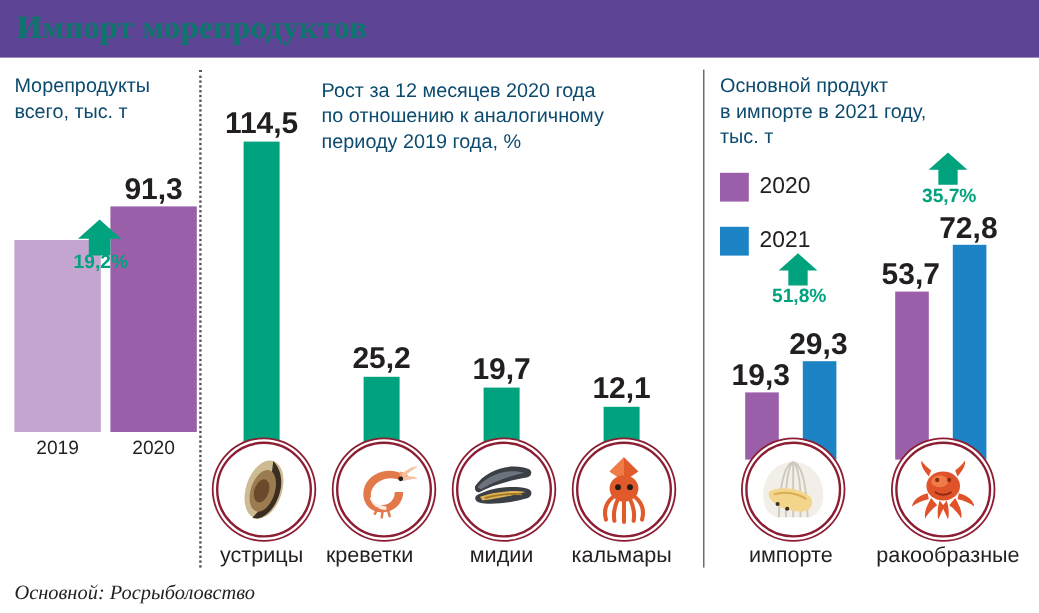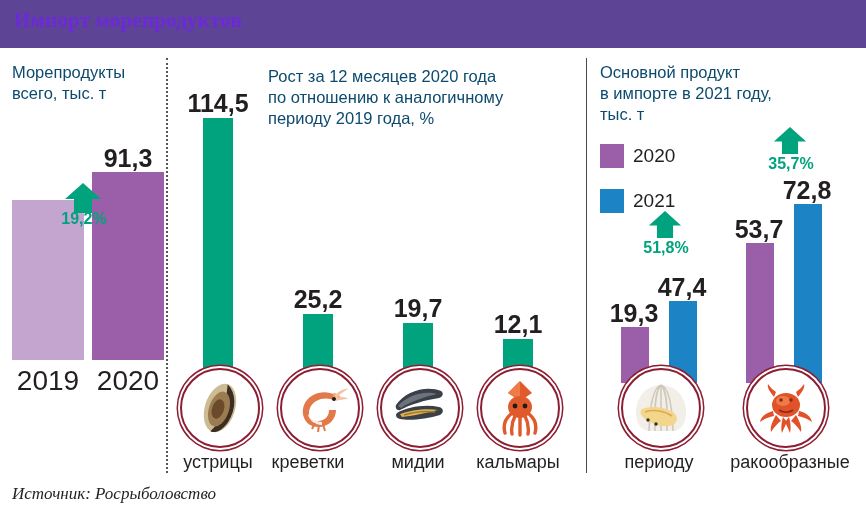--- a/index.html
+++ b/index.html
@@ -24,22 +24,22 @@
     position: absolute;
     left: 0; top: 0;
     width: 866px; height: 48px;
     background: #5d4494;
   }
   .header-title {
     position: absolute;
     left: 14px; top: 8px;
     font-family: "Liberation Serif", serif;
     font-weight: bold;
-    font-size: 21px;
-    color: #6d28d9;
+    font-size: 27px;
+    color: #0f766e;
     letter-spacing: 0.2px;
     white-space: nowrap;
   }
 
   
   .divider-dotted {
     position: absolute;
     top: 58px;
     width: 0;
     height: 415px;
@@ -64,21 +64,21 @@
   .val-label {
     position: absolute;
     font-size: 25px;
     font-weight: bold;
     color: #231f20;
     white-space: nowrap;
     text-align: center;
   }
   .year-label {
     position: absolute;
-    font-size: 28px;
+    font-size: 16px;
     color: #231f20;
     white-space: nowrap;
     text-align: center;
   }
   .pct-label {
     position: absolute;
     font-size: 16px;
     font-weight: bold;
     color: #00a37e;
     white-space: nowrap;
@@ -253,36 +253,36 @@
   <div class="arrow-up" style="left:648px; top:210px;">
     <svg width="34" height="29" viewBox="0 0 38 32" aria-hidden="true">
       <polygon points="19,1 37,17 28,17 28,31 10,31 10,17 1,17" fill="#00a37e"></polygon>
     </svg>
   </div>
   <div class="pct-label" style="left:620px; top:239px; width:92px;">51,8%</div>
 
   <div class="val-label" style="left:608px; top:299px; width:52px;">19,3</div>
   <div class="bar" style="left:621px; top:327px; width:28px; height:56px; background:#9a5fa8;"></div>
 
-  <div class="val-label" style="left:656px; top:273px; width:52px;">47,4</div>
+  <div class="val-label" style="left:656px; top:273px; width:52px;">29,3</div>
   <div class="bar" style="left:669px; top:301px; width:28px; height:82px; background:#1c83c5;"></div>
 
   <div class="medallion" style="left:621px; top:368px; width:76px; height:76px;">
     <span>
       <svg width="58" height="58" viewBox="0 0 58 58">
         <path d="M29 6 C45 6 55 20 54 36 C53 46 48 51 42 52 L16 52 C10 51 5 46 4 36 C3 20 13 6 29 6 Z" fill="#f2efe8"></path>
         <path d="M29 6 C22 8 18 22 17 52 M29 6 C25 9 22 24 23 52 M29 6 C33 9 36 24 35 52 M29 6 C36 8 40 22 41 52 M29 6 C29 20 29 38 29 52" stroke="#cfc9bc" stroke-width="1.6" fill="none"></path>
         <path d="M10 30 C20 26 34 28 42 34 C47 38 45 46 38 47 C28 48 16 44 11 38 C8 35 8 31 10 30 Z" fill="#f3d58c"></path>
         <path d="M13 33 C22 30 33 32 40 37" stroke="#d9ad52" stroke-width="1.6" fill="none"></path>
         <circle cx="16" cy="41" r="1.7" fill="#3a2d22"></circle>
         <circle cx="24" cy="45" r="1.7" fill="#3a2d22"></circle>
       </svg>
     </span>
   </div>
-  <div class="species-name" style="left:599px; top:452px; width:120px;">периоду</div>
+  <div class="species-name" style="left:599px; top:452px; width:120px;">импорте</div>
 
   <div class="arrow-up" style="left:773px; top:126px;">
     <svg width="34" height="29" viewBox="0 0 38 32" aria-hidden="true">
       <polygon points="19,1 37,17 28,17 28,31 10,31 10,17 1,17" fill="#00a37e"></polygon>
     </svg>
   </div>
   <div class="pct-label" style="left:745px; top:155px; width:92px;">35,7%</div>
 
   <div class="val-label" style="left:733px; top:215px; width:52px;">53,7</div>
   <div class="bar" style="left:746px; top:243px; width:28px; height:140px; background:#9a5fa8;"></div>
@@ -304,15 +304,15 @@
         <path d="M26 38 C24 45 24 50 25 54 C27 49 29 45 30 43 Z" fill="#e0522a"></path>
         <path d="M32 38 C34 45 34 50 33 54 C31 49 29 45 28 43 Z" fill="#e0522a"></path>
         <circle cx="24" cy="21" r="1.8" fill="#8c2a12"></circle>
         <circle cx="34" cy="21" r="1.8" fill="#8c2a12"></circle>
         <path d="M22 31 C26 34 32 34 36 31" stroke="#8c2a12" stroke-width="1.6" fill="none"></path>
       </svg>
     </span>
   </div>
   <div class="species-name" style="left:714px; top:452px; width:152px;">ракообразные</div>
 
-  <div class="source-note">Источник: Росрыболовство</div>
+  <div class="source-note">Основной: Росрыболовство</div>
 
 </div>
 
 </body></html>

